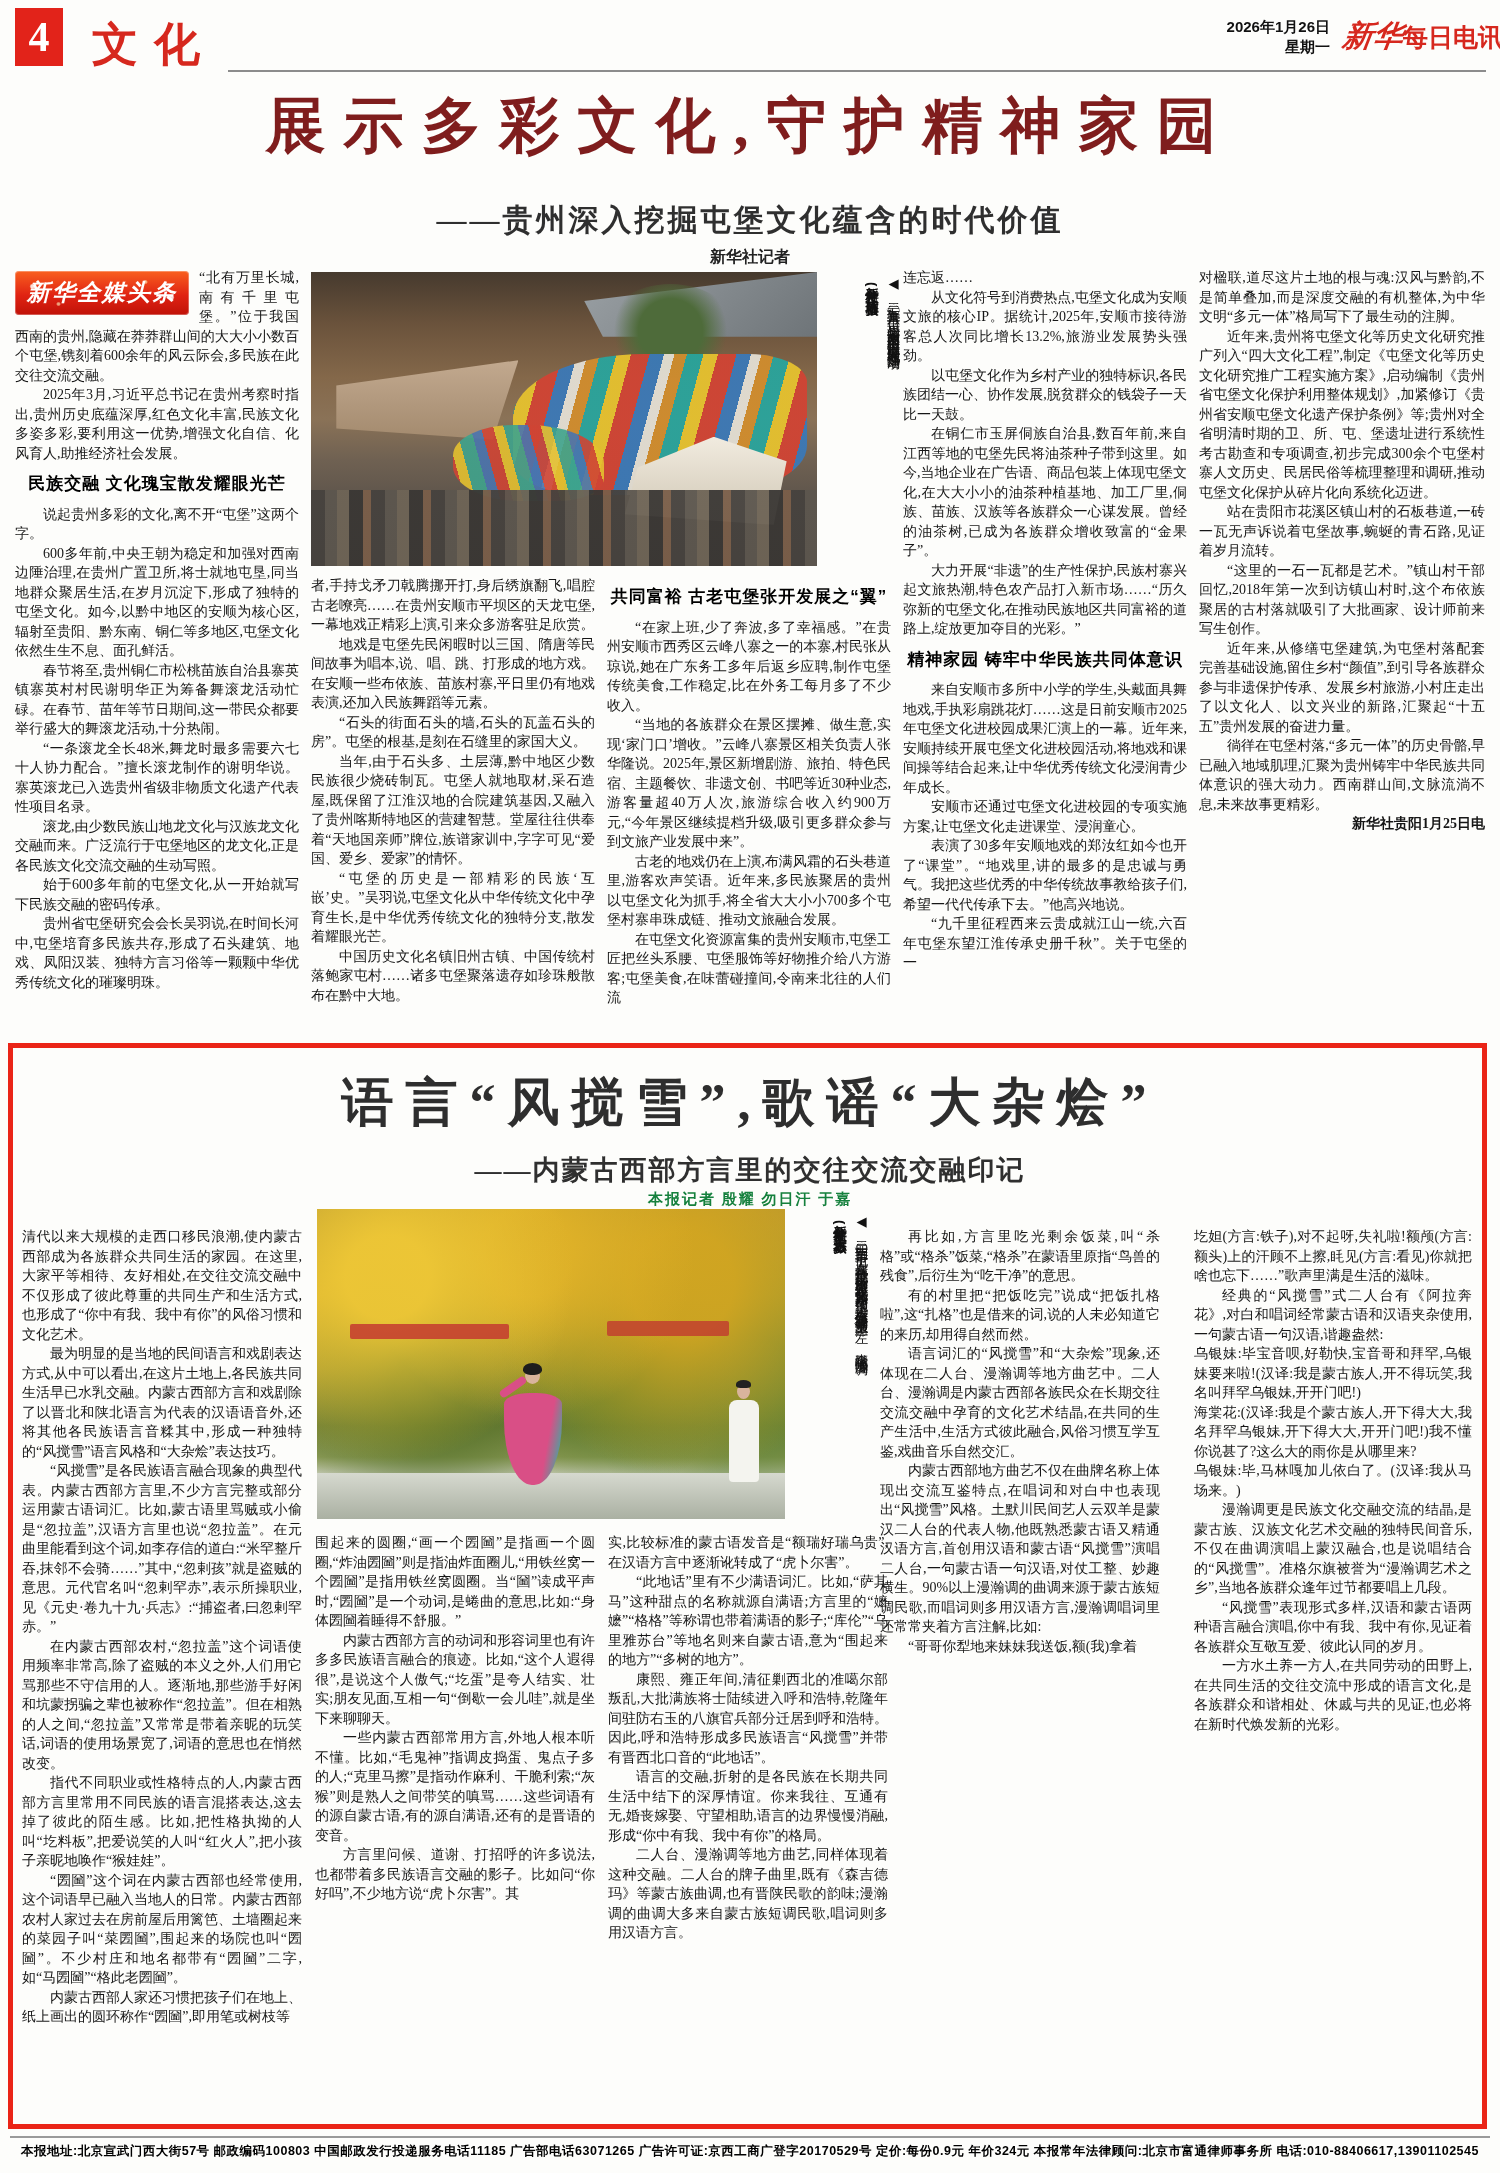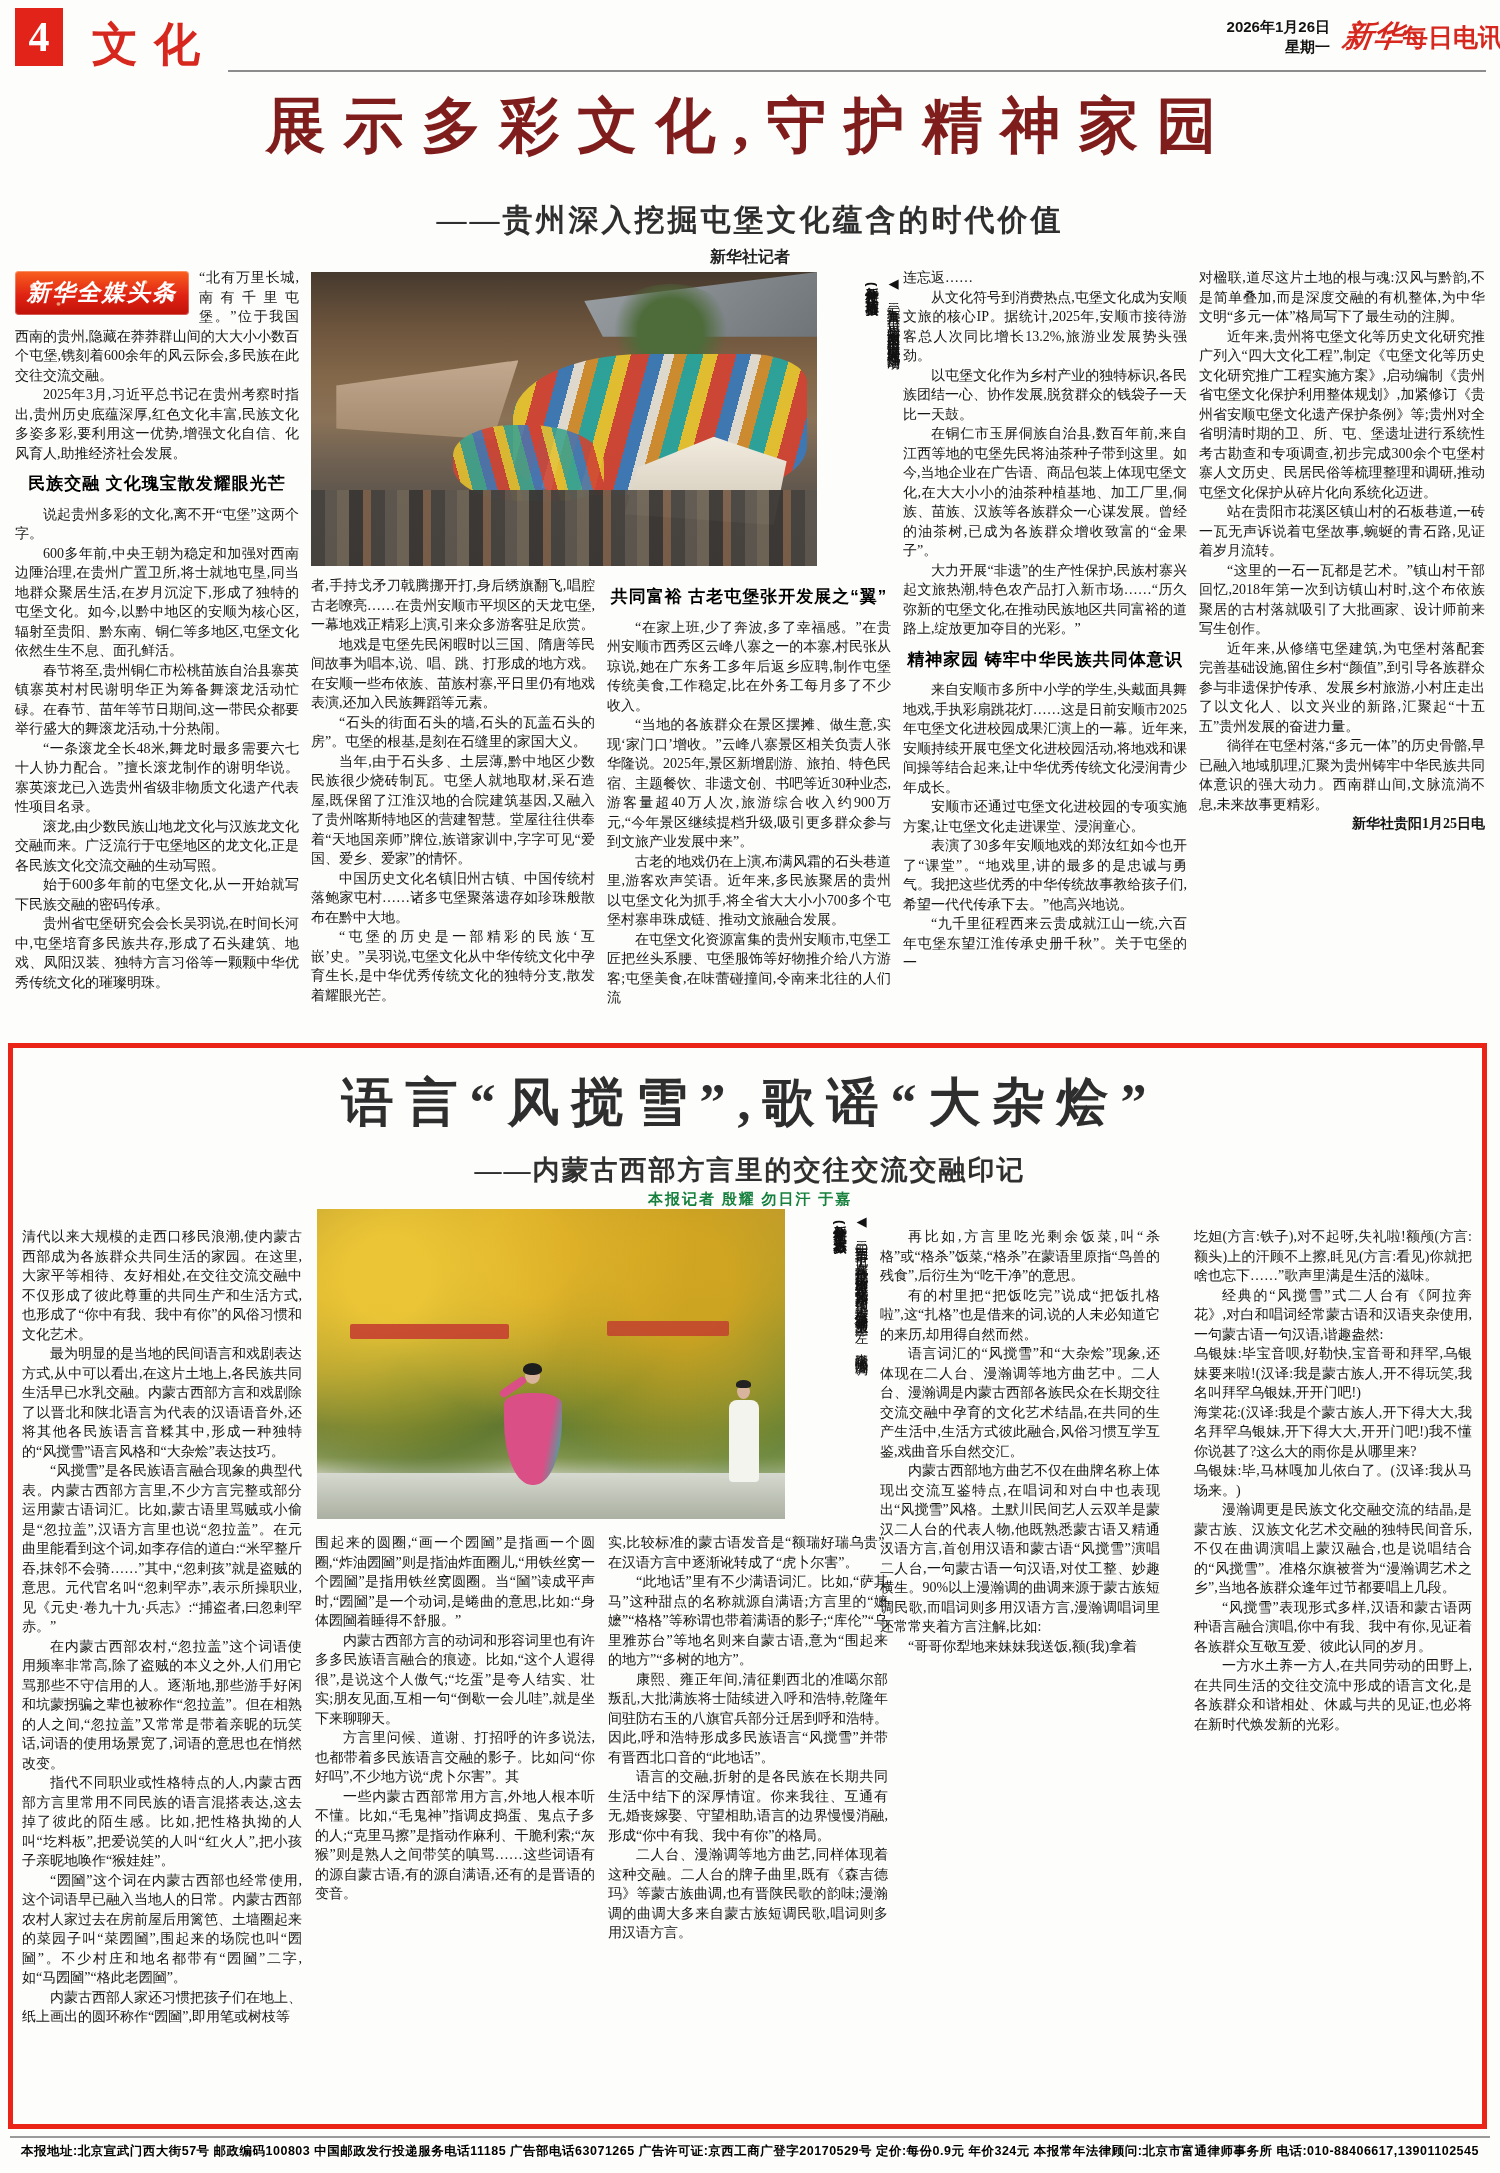--- a/index.html
+++ b/index.html
@@ -163,22 +163,22 @@
         <p class="b-p">滚龙,由少数民族山地龙文化与汉族龙文化交融而来。广泛流行于屯堡地区的龙文化,正是各民族文化交流交融的生动写照。</p>
         <p class="b-p">始于600多年前的屯堡文化,从一开始就写下民族交融的密码传承。</p>
         <p class="b-p">贵州省屯堡研究会会长吴羽说,在时间长河中,屯堡培育多民族共存,形成了石头建筑、地戏、凤阳汉装、独特方言习俗等一颗颗中华优秀传统文化的璀璨明珠。</p>
       </div>
   </div>
   <div class="abs bodycol a1c2b">
       <p class="b-cont">者,手持戈矛刀戟腾挪开打,身后绣旗翻飞,唱腔古老嘹亮……在贵州安顺市平坝区的天龙屯堡,一幕地戏正精彩上演,引来众多游客驻足欣赏。</p>
       <p class="b-p">地戏是屯堡先民闲暇时以三国、隋唐等民间故事为唱本,说、唱、跳、打形成的地方戏。在安顺一些布依族、苗族村寨,平日里仍有地戏表演,还加入民族舞蹈等元素。</p>
       <p class="b-p">“石头的街面石头的墙,石头的瓦盖石头的房”。屯堡的根基,是刻在石缝里的家国大义。</p>
       <p class="b-p">当年,由于石头多、土层薄,黔中地区少数民族很少烧砖制瓦。屯堡人就地取材,采石造屋,既保留了江淮汉地的合院建筑基因,又融入了贵州喀斯特地区的营建智慧。堂屋往往供奉着“天地国亲师”牌位,族谱家训中,字字可见“爱国、爱乡、爱家”的情怀。</p>
+      <p class="b-p">“屯堡的历史是一部精彩的民族‘互嵌’史。”吴羽说,屯堡文化从中华传统文化中孕育生长,是中华优秀传统文化的独特分支,散发着耀眼光芒。</p>
       <p class="b-p">中国历史文化名镇旧州古镇、中国传统村落鲍家屯村……诸多屯堡聚落遗存如珍珠般散布在黔中大地。</p>
-      <p class="b-p">“屯堡的历史是一部精彩的民族‘互嵌’史。”吴羽说,屯堡文化从中华传统文化中孕育生长,是中华优秀传统文化的独特分支,散发着耀眼光芒。</p>
     </div>
   <div class="abs bodycol a1c3b">
       <p class="b-sub">共同富裕 古老屯堡张开发展之“翼”</p>
       <p class="b-p">“在家上班,少了奔波,多了幸福感。”在贵州安顺市西秀区云峰八寨之一的本寨,村民张从琼说,她在广东务工多年后返乡应聘,制作屯堡传统美食,工作稳定,比在外务工每月多了不少收入。</p>
       <p class="b-p">“当地的各族群众在景区摆摊、做生意,实现‘家门口’增收。”云峰八寨景区相关负责人张华隆说。2025年,景区新增剧游、旅拍、特色民宿、主题餐饮、非遗文创、书吧等近30种业态,游客量超40万人次,旅游综合收入约900万元,“今年景区继续提档升级,吸引更多群众参与到文旅产业发展中来”。</p>
       <p class="b-p">古老的地戏仍在上演,布满风霜的石头巷道里,游客欢声笑语。近年来,多民族聚居的贵州以屯堡文化为抓手,将全省大大小小700多个屯堡村寨串珠成链、推动文旅融合发展。</p>
       <p class="b-p">在屯堡文化资源富集的贵州安顺市,屯堡工匠把丝头系腰、屯堡服饰等好物推介给八方游客;屯堡美食,在味蕾碰撞间,令南来北往的人们流</p>
     </div>
   <div class="abs bodycol a1c a1c4">
       <p class="b-cont">连忘返……</p>
@@ -235,22 +235,22 @@
       <p class="b-p">最为明显的是当地的民间语言和戏剧表达方式,从中可以看出,在这片土地上,各民族共同生活早已水乳交融。内蒙古西部方言和戏剧除了以晋北和陕北语言为代表的汉语语音外,还将其他各民族语言音糅其中,形成一种独特的“风搅雪”语言风格和“大杂烩”表达技巧。</p>
       <p class="b-p">“风搅雪”是各民族语言融合现象的典型代表。内蒙古西部方言里,不少方言完整或部分运用蒙古语词汇。比如,蒙古语里骂贼或小偷是“忽拉盖”,汉语方言里也说“忽拉盖”。在元曲里能看到这个词,如李存信的道白:“米罕整斤吞,抹邻不会骑……”其中,“忽剌孩”就是盗贼的意思。元代官名叫“忽剌罕赤”,表示所操职业,见《元史·卷九十九·兵志》:“捕盗者,曰忽剌罕赤。”</p>
       <p class="b-p">在内蒙古西部农村,“忽拉盖”这个词语使用频率非常高,除了盗贼的本义之外,人们用它骂那些不守信用的人。逐渐地,那些游手好闲和坑蒙拐骗之辈也被称作“忽拉盖”。但在相熟的人之间,“忽拉盖”又常常是带着亲昵的玩笑话,词语的使用场景宽了,词语的意思也在悄然改变。</p>
       <p class="b-p">指代不同职业或性格特点的人,内蒙古西部方言里常用不同民族的语言混搭表达,这去掉了彼此的陌生感。比如,把性格执拗的人叫“圪料板”,把爱说笑的人叫“红火人”,把小孩子亲昵地唤作“猴娃娃”。</p>
       <p class="b-p">“圐圙”这个词在内蒙古西部也经常使用,这个词语早已融入当地人的日常。内蒙古西部农村人家过去在房前屋后用篱笆、土墙圈起来的菜园子叫“菜圐圙”,围起来的场院也叫“圐圙”。不少村庄和地名都带有“圐圙”二字,如“马圐圙”“格此老圐圙”。</p>
       <p class="b-p">内蒙古西部人家还习惯把孩子们在地上、纸上画出的圆环称作“圐圙”,即用笔或树枝等</p>
     </div>
   <div class="abs bodycol a2c2b">
       <p class="b-cont">围起来的圆圈,“画一个圐圙”是指画一个圆圈,“炸油圐圙”则是指油炸面圈儿,“用铁丝窝一个圐圙”是指用铁丝窝圆圈。当“圙”读成平声时,“圐圙”是一个动词,是蜷曲的意思,比如:“身体圐圙着睡得不舒服。”</p>
       <p class="b-p">内蒙古西部方言的动词和形容词里也有许多多民族语言融合的痕迹。比如,“这个人遐得很”,是说这个人傲气;“圪蛋”是夸人结实、壮实;朋友见面,互相一句“倒歇一会儿哇”,就是坐下来聊聊天。</p>
+      <p class="b-p">一些内蒙古西部常用方言,外地人根本听不懂。比如,“毛鬼神”指调皮捣蛋、鬼点子多的人;“克里马擦”是指动作麻利、干脆利索;“灰猴”则是熟人之间带笑的嗔骂……这些词语有的源自蒙古语,有的源自满语,还有的是晋语的变音。</p>
       <p class="b-p">方言里问候、道谢、打招呼的许多说法,也都带着多民族语言交融的影子。比如问“你好吗”,不少地方说“虎卜尔害”。其</p>
-      <p class="b-p">一些内蒙古西部常用方言,外地人根本听不懂。比如,“毛鬼神”指调皮捣蛋、鬼点子多的人;“克里马擦”是指动作麻利、干脆利索;“灰猴”则是熟人之间带笑的嗔骂……这些词语有的源自蒙古语,有的源自满语,还有的是晋语的变音。</p>
     </div>
   <div class="abs bodycol a2c3b">
       <p class="b-cont">实,比较标准的蒙古语发音是“额瑞好瑞乌贵”,在汉语方言中逐渐讹转成了“虎卜尔害”。</p>
       <p class="b-p">“此地话”里有不少满语词汇。比如,“萨其马”这种甜点的名称就源自满语;方言里的“嬷嬷”“格格”等称谓也带着满语的影子;“库伦”“乌里雅苏台”等地名则来自蒙古语,意为“围起来的地方”“多树的地方”。</p>
       <p class="b-p">康熙、雍正年间,清征剿西北的准噶尔部叛乱,大批满族将士陆续进入呼和浩特,乾隆年间驻防右玉的八旗官兵部分迁居到呼和浩特。因此,呼和浩特形成多民族语言“风搅雪”并带有晋西北口音的“此地话”。</p>
       <p class="b-p">语言的交融,折射的是各民族在长期共同生活中结下的深厚情谊。你来我往、互通有无,婚丧嫁娶、守望相助,语言的边界慢慢消融,形成“你中有我、我中有你”的格局。</p>
       <p class="b-p">二人台、漫瀚调等地方曲艺,同样体现着这种交融。二人台的牌子曲里,既有《森吉德玛》等蒙古族曲调,也有晋陕民歌的韵味;漫瀚调的曲调大多来自蒙古族短调民歌,唱词则多用汉语方言。</p>
     </div>
   <div class="abs bodycol a2c a2c4">
       <p class="b-p">再比如,方言里吃光剩余饭菜,叫“杀格”或“格杀”饭菜,“格杀”在蒙语里原指“鸟兽的残食”,后衍生为“吃干净”的意思。</p>

